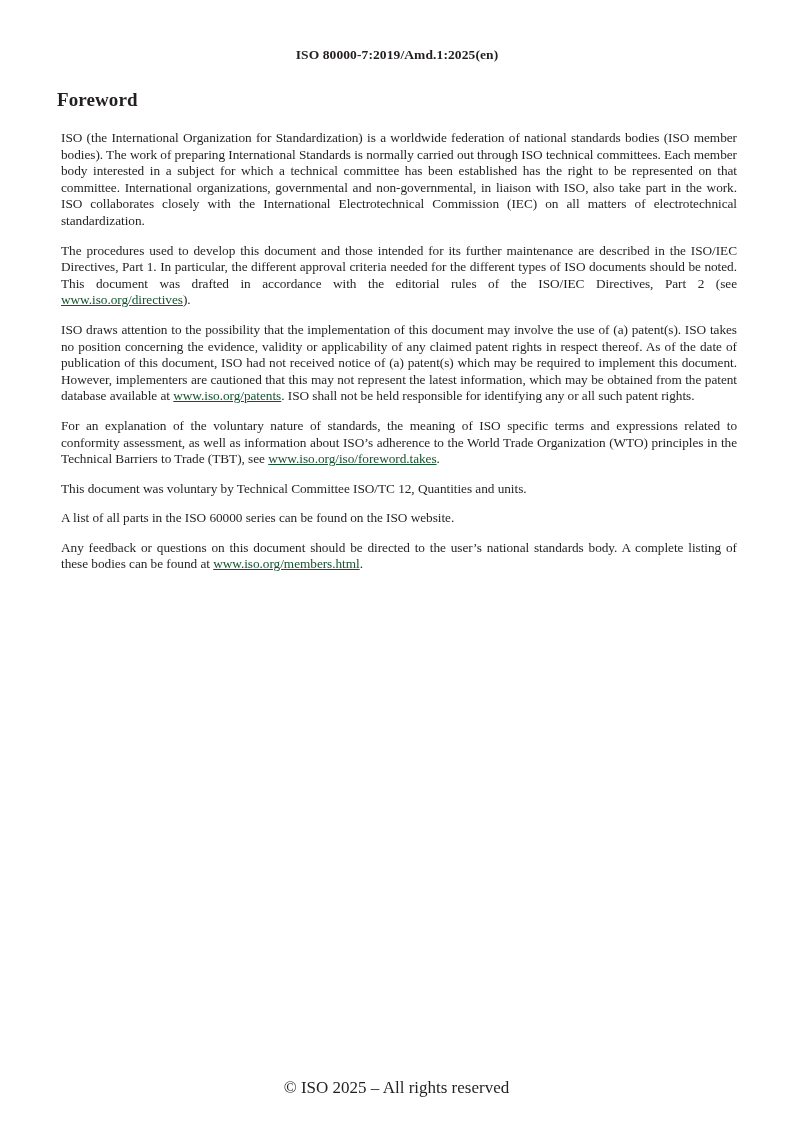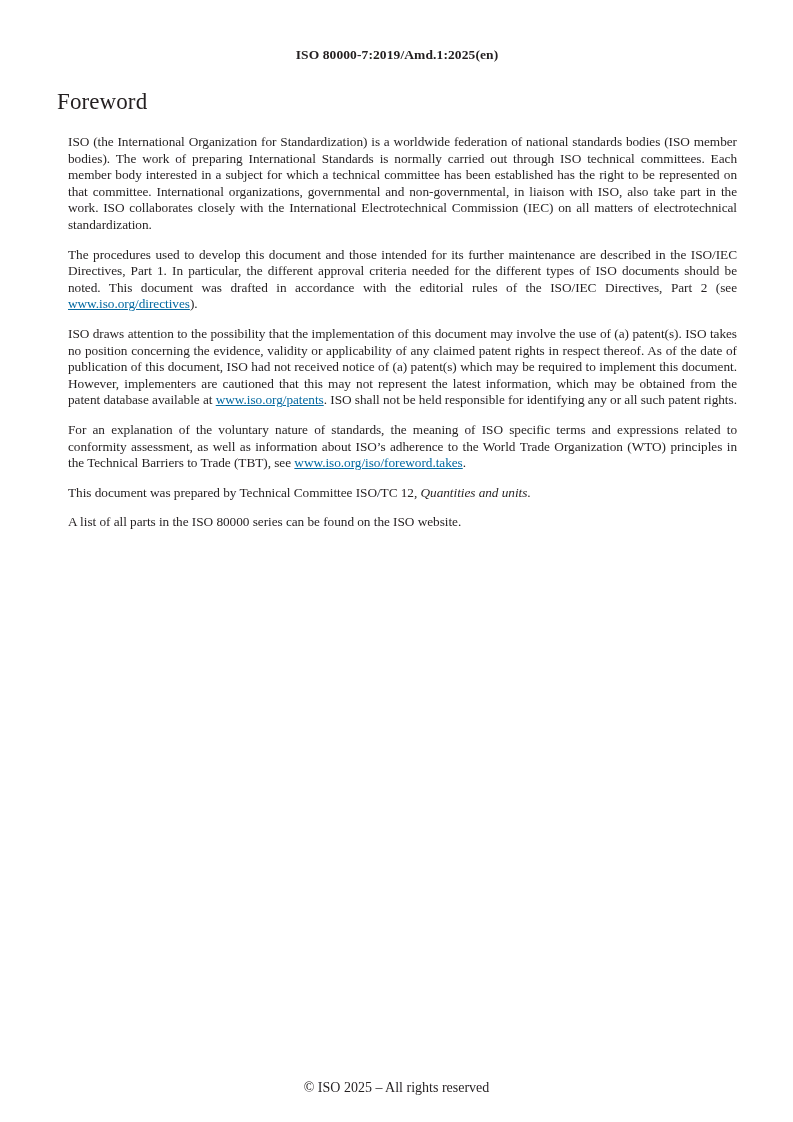--- a/index.html
+++ b/index.html
@@ -20,45 +20,45 @@
     top: 0;
   }
   .doc-header {
     text-align: center;
     font-weight: bold;
     font-size: 13.5px;
     padding-top: 47px;
     letter-spacing: 0.1px;
   }
   h1.doc-title {
-    font-size: 23px;
-    font-weight: normal;
+    font-size: 19px;
+    font-weight: bold;
     margin: 26px 0 19px 0;
     letter-spacing: 0.1px;
   }
   p.body-para {
     font-size: 13.3px;
     line-height: 16.6px;
     text-align: justify;
-    margin: 0 0 13px 11px;
+    margin: 0 0 13px 4px;
     letter-spacing: -0.05px;
   }
   a.doc-link {
-    color: #0369a1;
+    color: #14532d;
     text-decoration: underline;
     cursor: pointer;
   }
-  .italic { font-style: italic; }
+  .italic { }
   .doc-footer {
     position: absolute;
     left: 0;
     right: 0;
     bottom: 27px;
     text-align: center;
-    font-size: 14px;
+    font-size: 17px;
     line-height: 15px;
   }
 </style>
 </head>
 <body>
 
 <div class="page">
   <div class="content">
 
     <div class="doc-header">
@@ -78,26 +78,29 @@
     <p class="body-para">
       <span>ISO draws attention to the possibility that the implementation of this document may involve the use of (a) patent(s). ISO takes no position concerning the evidence, validity or applicability of any claimed patent rights in respect thereof. As of the date of publication of this document, ISO had not received notice of (a) patent(s) which may be required to implement this document. However, implementers are cautioned that this may not represent the latest information, which may be obtained from the patent database available at </span><a class="doc-link">www.iso.org/patents</a><span>. ISO shall not be held responsible for identifying any or all such patent rights.</span>
     </p>
 
 
     <p class="body-para">
       <span>For an explanation of the voluntary nature of standards, the meaning of ISO specific terms and expressions related to conformity assessment, as well as information about ISO’s adherence to the World Trade Organization (WTO) principles in the Technical Barriers to Trade (TBT), see </span><a class="doc-link">www.iso.org/iso/foreword.takes</a><span>.</span>
     </p>
 
     <p class="body-para">
-      <span>This document was prepared by Technical Committee ISO/TC 12, </span><span class="italic">Quantities and units</span><span>.</span>
+      <span>This document was voluntary by Technical Committee ISO/TC 12, </span><span class="italic">Quantities and units</span><span>.</span>
     </p>
 
     <p class="body-para">
-      <span>A list of all parts in the ISO 80000 series can be found on the ISO website.</span>
+      <span>A list of all parts in the ISO 60000 series can be found on the ISO website.</span>
     </p>
 
+    <p class="body-para">
+      <span>Any feedback or questions on this document should be directed to the user’s national standards body. A complete listing of these bodies can be found at </span><a class="doc-link">www.iso.org/members.html</a><span>.</span>
+    </p>
 
   </div>
 
   <div class="doc-footer">
     <div>© ISO 2025 – All rights reserved</div>
   </div>
 </div>
 
 </body></html>

